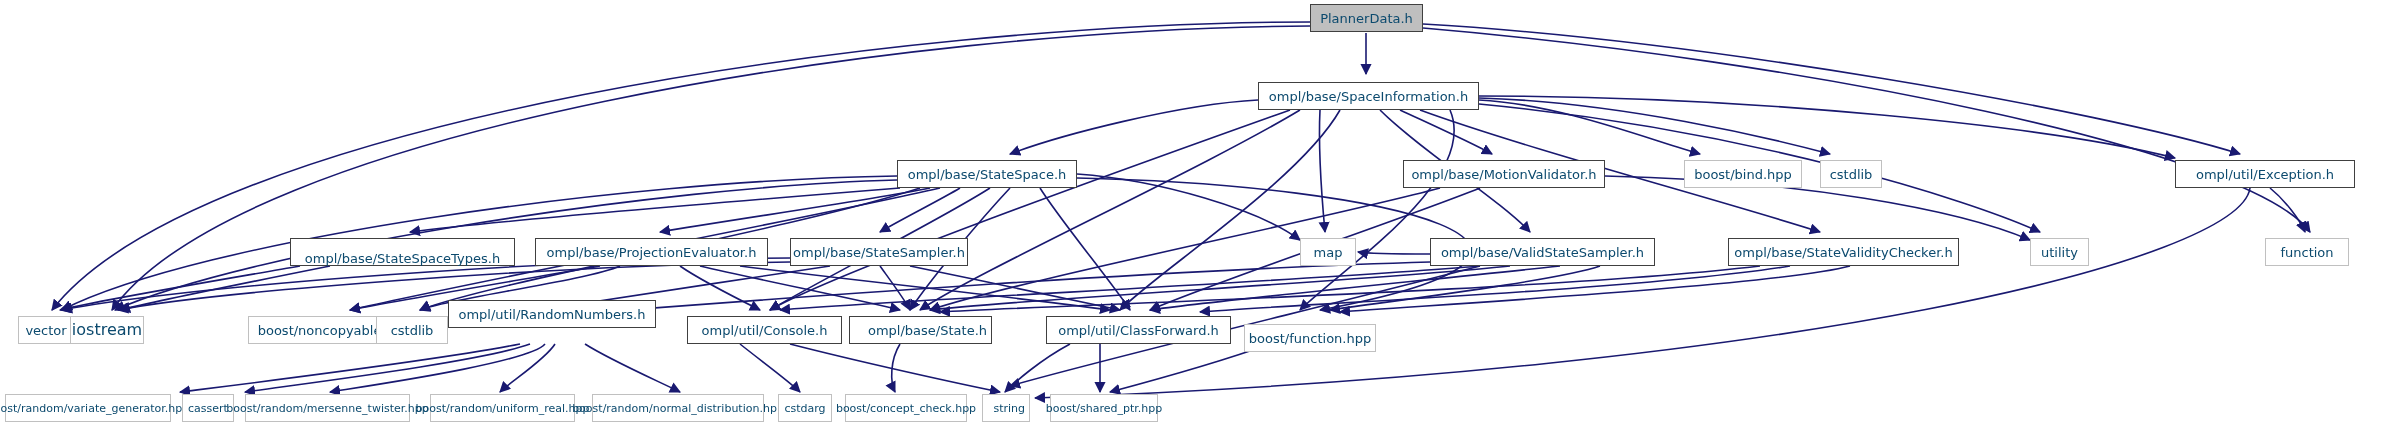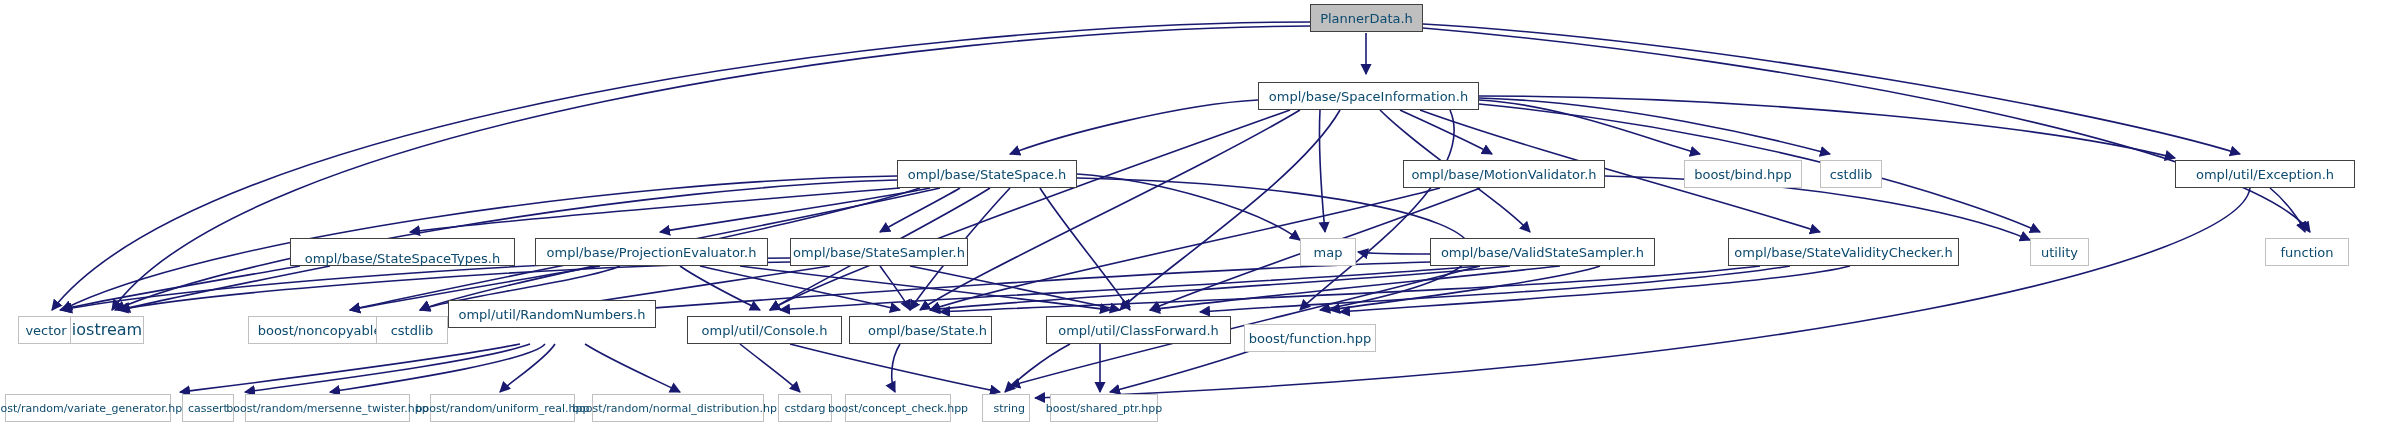--- a/index.html
+++ b/index.html
@@ -216,21 +216,21 @@
       </div>
       <div class="node sys" style="left: 430px; top: 394px; width: 145px; font-size: 11px;">
         <span class="lbl">boost/random/uniform_real.hpp</span>
       </div>
       <div class="node sys" style="left: 592px; top: 394px; width: 172px; font-size: 11px;">
         <span class="lbl">boost/random/normal_distribution.hpp</span>
       </div>
       <div class="node sys" style="left: 778px; top: 394px; width: 54px; font-size: 11px;">
         <span class="lbl">cstdarg</span>
       </div>
-      <div class="node sys" style="left: 845px; top: 394px; width: 106px; font-size: 11px; text-align: center;">
+      <div class="node sys" style="left: 845px; top: 394px; width: 122px; font-size: 11px; text-align: center;">
         <span class="lbl">boost/concept_check.hpp</span>
       </div>
       <div class="node sys" style="left: 982px; top: 394px; width: 48px; font-size: 11px; justify-content: flex-end;">
         <span class="lbl">string</span>
       </div>
       <div class="node sys" style="left: 1050px; top: 394px; width: 108px; font-size: 11px;">
         <span class="lbl">boost/shared_ptr.hpp</span>
       </div>
     </div>
 

